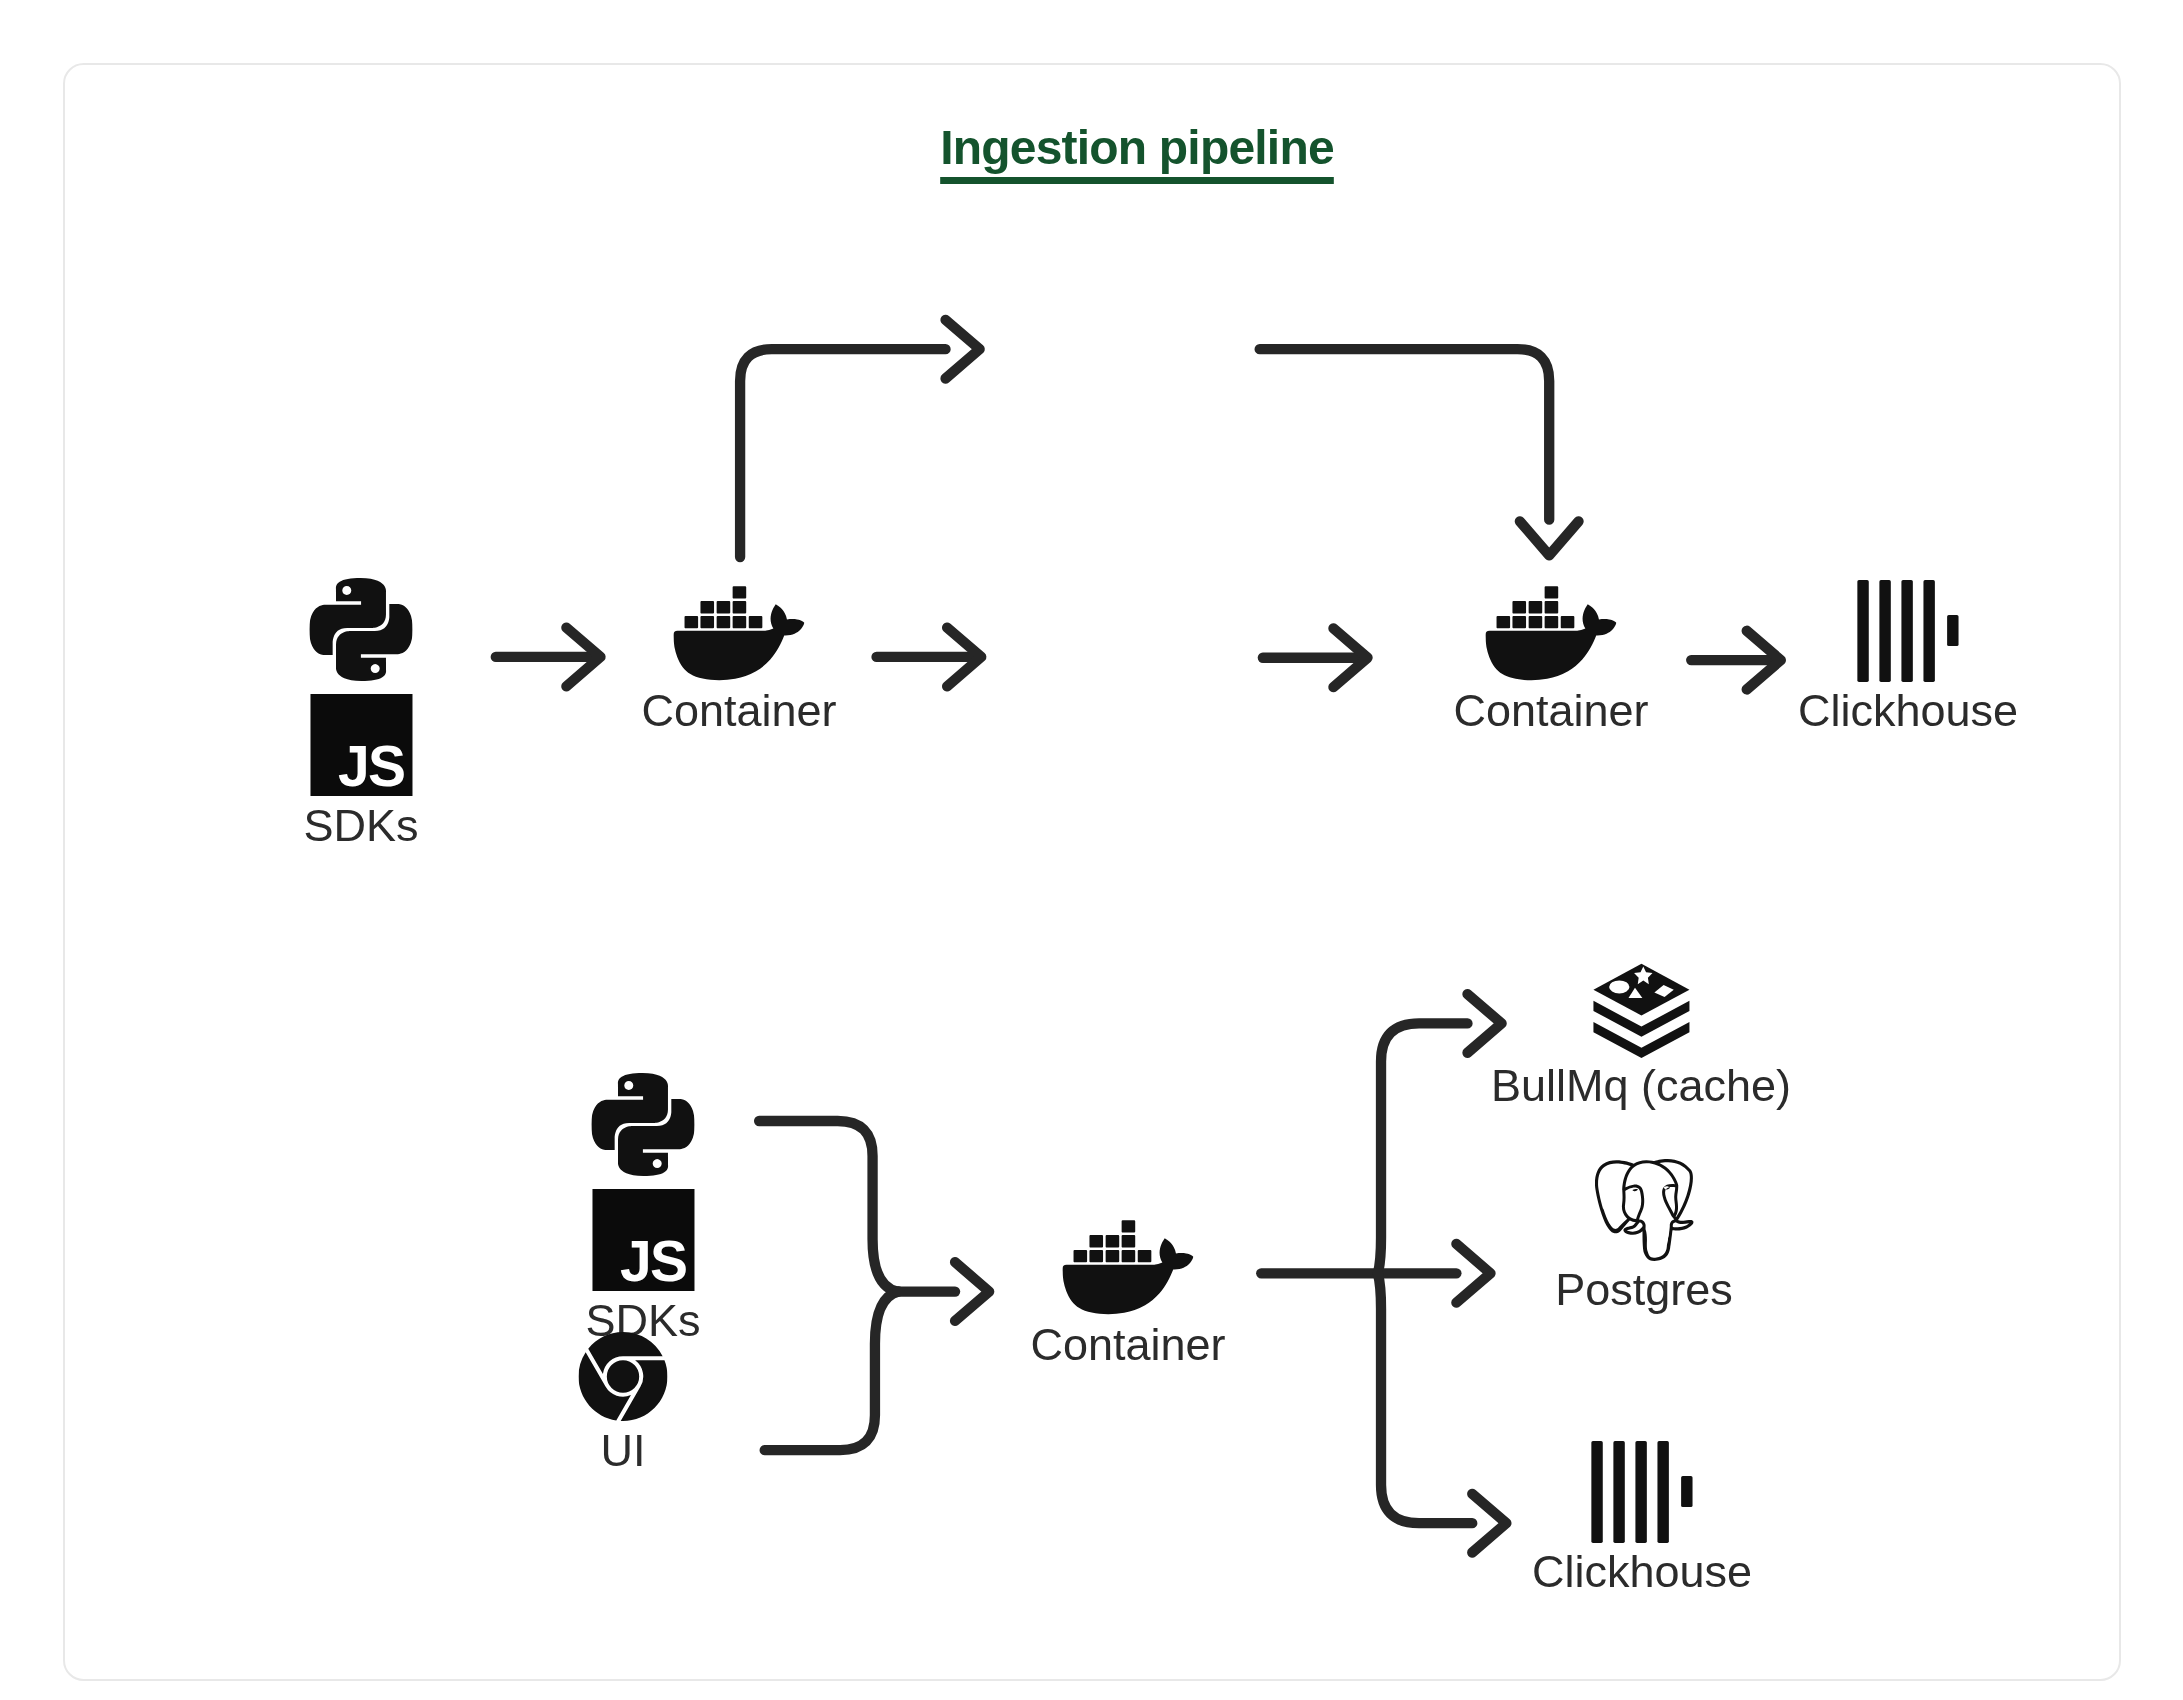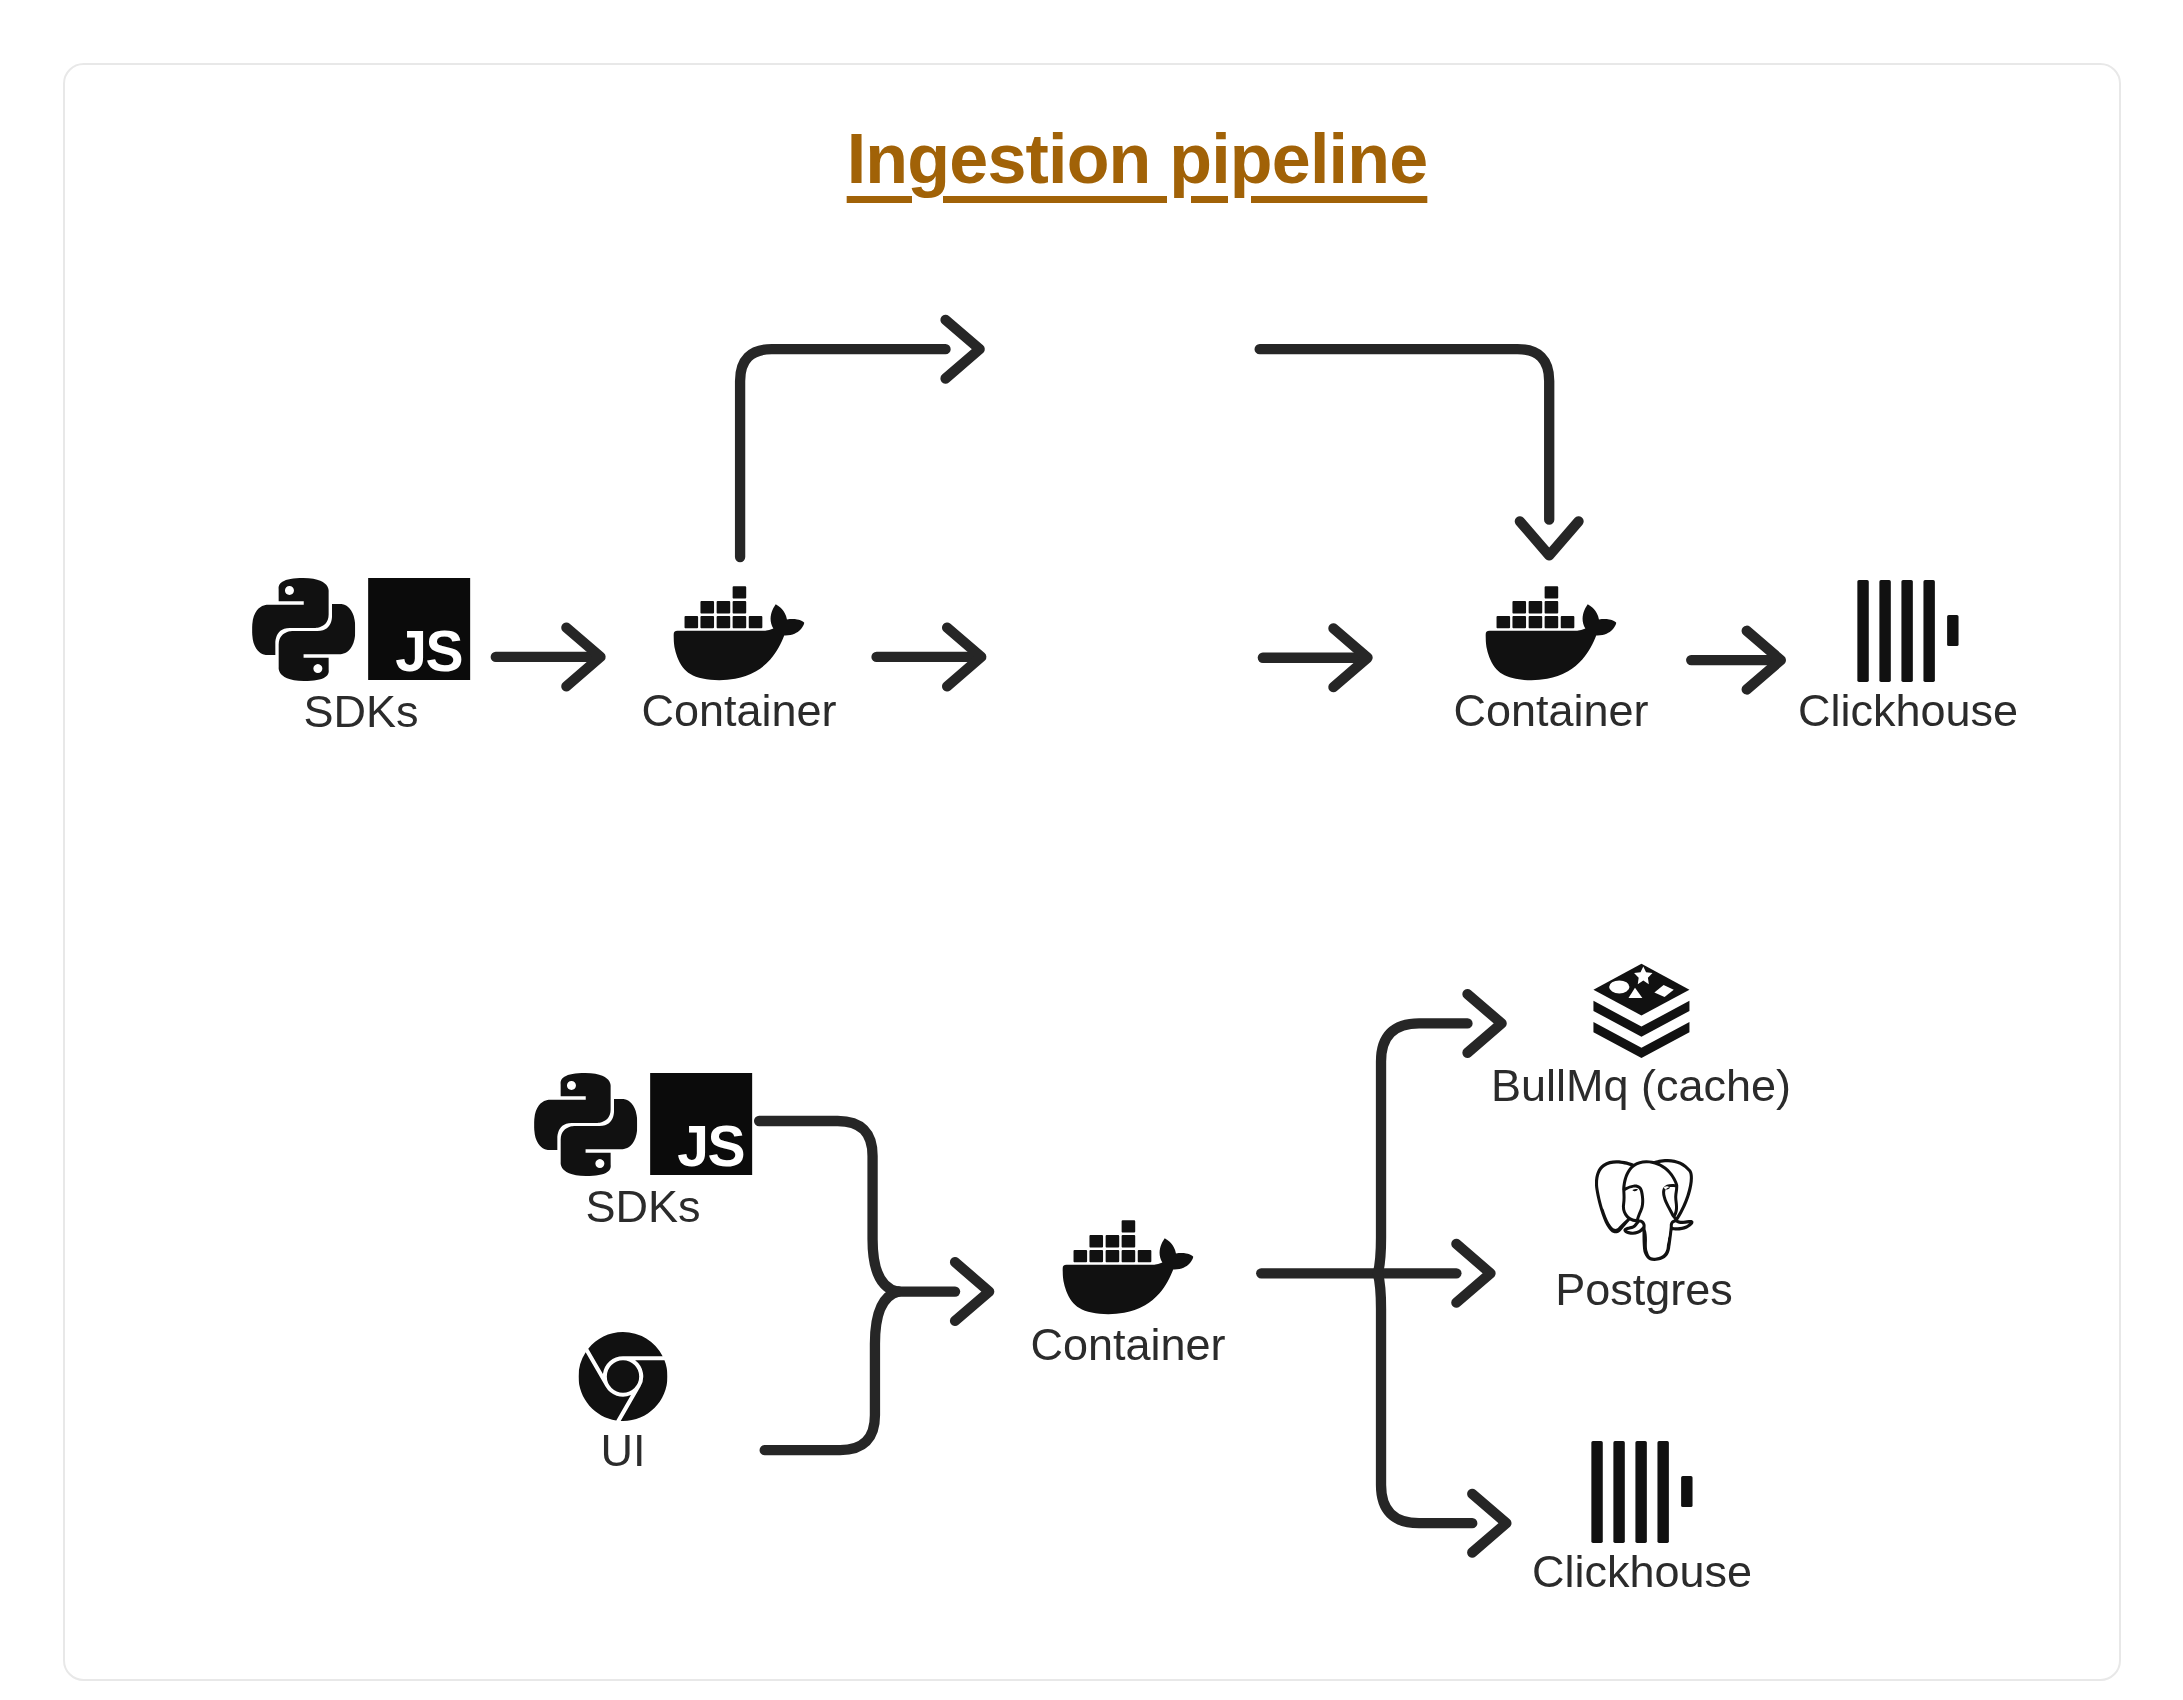--- a/index.html
+++ b/index.html
@@ -2,26 +2,26 @@
 <html style="font-size:12.7px"><head>
 <meta charset="utf-8">
 <style>
   html,body{margin:0;padding:0;background:#ffffff;}
   .page{position:relative;width:2183px;height:1701px;background:#ffffff;overflow:hidden;
         font-family:"Liberation Sans",sans-serif;}
   .card{position:absolute;left:63px;top:63px;width:2054px;height:1614px;background:#ffffff;
         border:2.4px solid #e8e8e8;border-radius:20.6px;}
   .wires{position:absolute;left:0;top:0;width:2183px;height:1701px;pointer-events:none;}
   .wire{fill:none;stroke:#262626;stroke-width:13px;stroke-linecap:round;stroke-linejoin:round;}
-  .title{position:absolute;transform:translateX(-50%);margin:0;color:#a16207;font-weight:700;
-         font-size:70px;line-height:1;letter-spacing:-0.8px;white-space:nowrap;
+  .title{position:absolute;transform:translateX(-50%);margin:0;color:#14532d;font-weight:700;
+         font-size:48px;line-height:1;letter-spacing:-0.8px;white-space:nowrap;
          text-decoration:underline;text-decoration-thickness:7.1px;text-underline-offset:12.7px;}
   .node{position:absolute;transform:translateX(-50%);display:flex;flex-direction:column;
         align-items:center;}
-  .icons{display:flex;align-items:flex-start;gap:12.7px;}
+  .icons{display:flex;align-items:flex-end;gap:12.7px;flex-direction:column;}
   .label{margin-top:4px;font-size:45px;line-height:1.15;color:#2b2b2b;white-space:nowrap;}
   .js-badge{width:102px;height:102px;background:#0b0b0b;color:#ffffff;display:flex;
             align-items:flex-end;justify-content:flex-end;box-sizing:border-box;
             padding:0 8px 3.2px 0;font-weight:700;font-size:57px;line-height:0.9;
             letter-spacing:-1.6px;}
   .icon{display:block;}
 </style>
 </head>
 <body>
 

